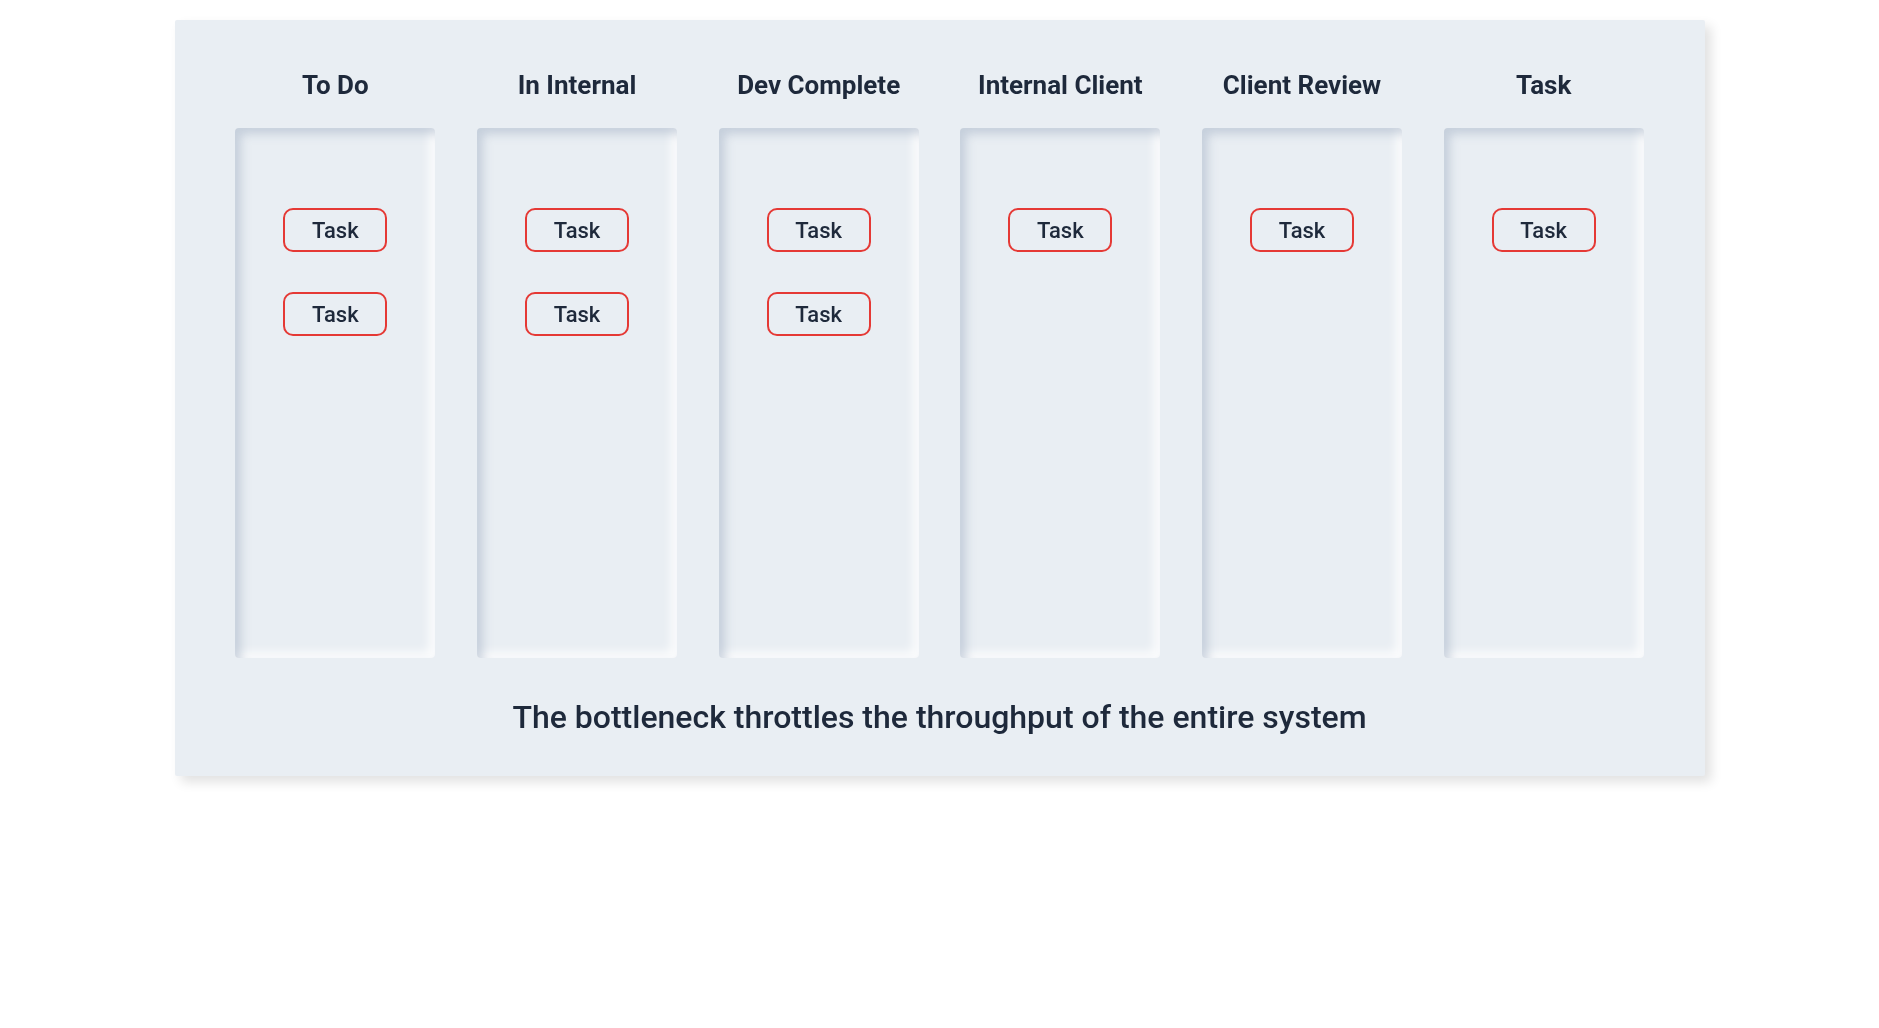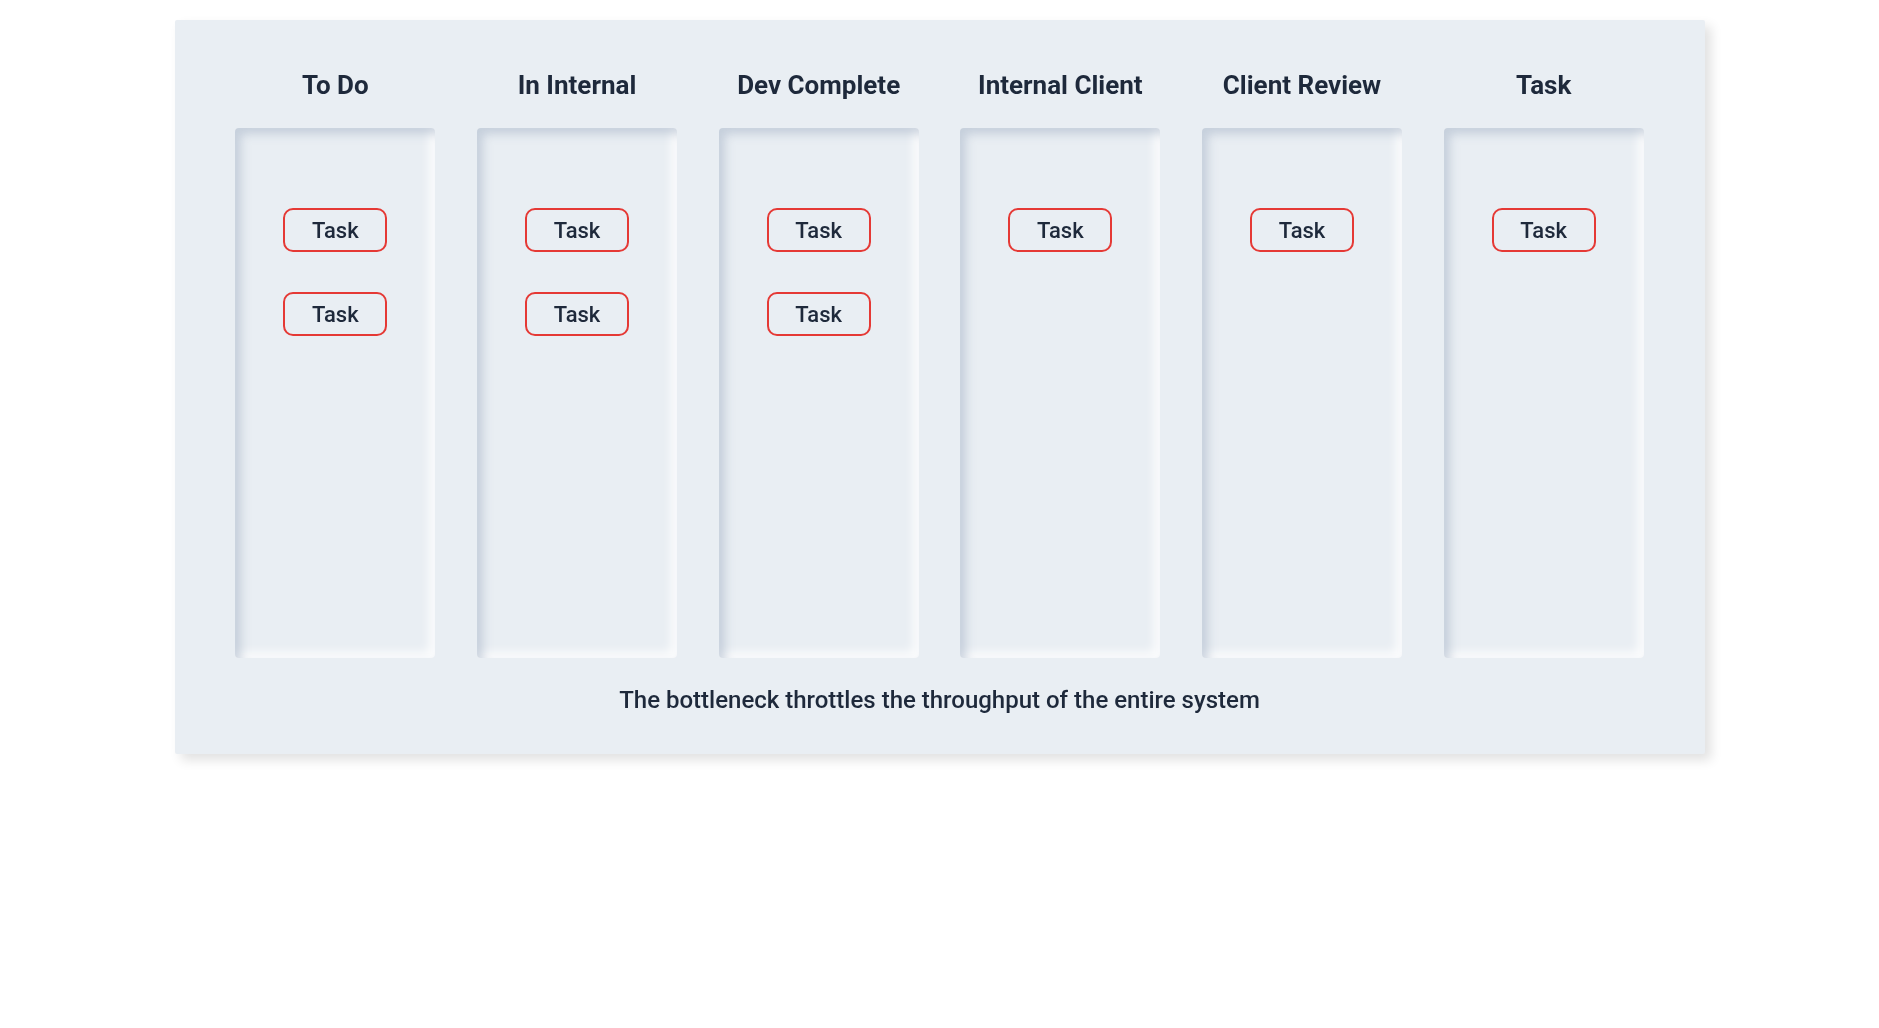--- a/index.html
+++ b/index.html
@@ -72,24 +72,24 @@
       display: flex;
       align-items: center;
       justify-content: center;
       font-size: 22px;
       font-weight: 500;
       color: #1e293b;
     }
     
     .caption {
       text-align: center;
-      font-size: 24px;
+      font-size: 32px;
       font-weight: 500;
       color: #1e293b;
-      margin-top: 28px;
+      margin-top: 40px;
     }
   </style>
 </head>
 <body>
 
 <div class="board-container">
   <div class="columns-row">
 
     <div class="column">
       <div class="column-header">To Do</div>

